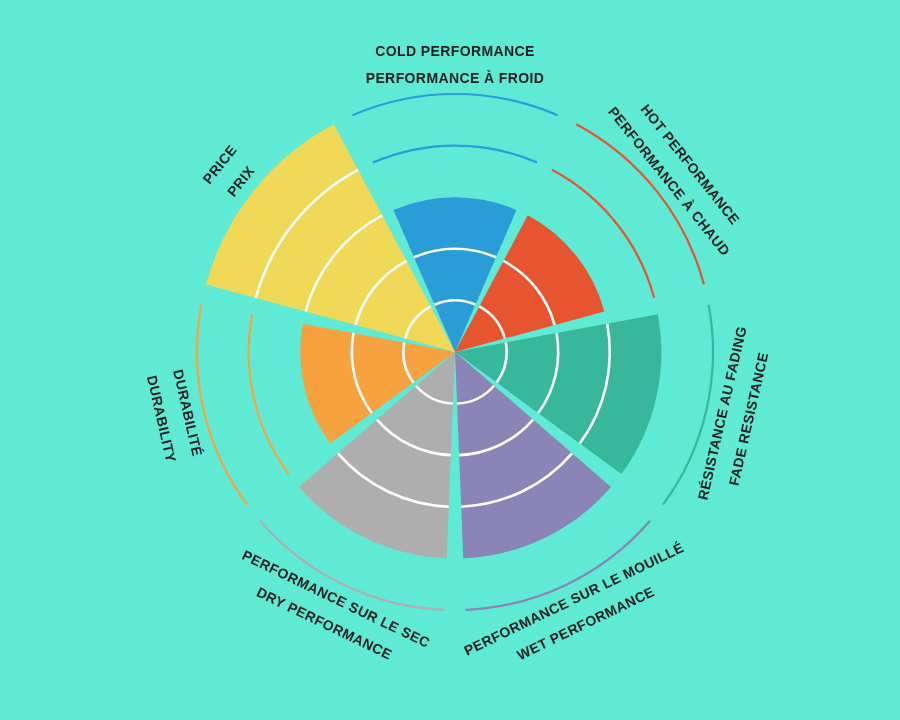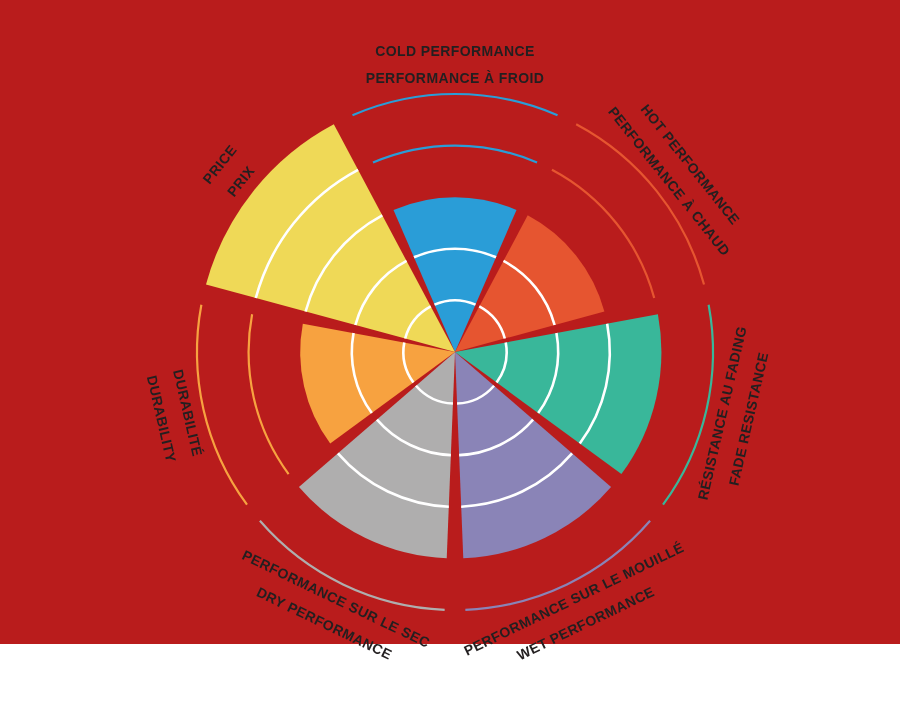--- a/index.html
+++ b/index.html
@@ -7,22 +7,22 @@
     padding: 0;
     background: #ffffff;
     width: 900px;
     height: 720px;
     overflow: hidden;
     font-family: "Liberation Sans", sans-serif;
   }
   .stage {
     position: relative;
     width: 900px;
-    height: 644px;
-    background: #b91c1c;
+    height: 720px;
+    background: #5eead4;
   }
   .sector-label {
     font-family: "Liberation Sans", sans-serif;
     font-weight: bold;
     font-size: 14px;
     letter-spacing: 0.4px;
     fill: #231F20;
     text-anchor: middle;
     dominant-baseline: central;
   }

